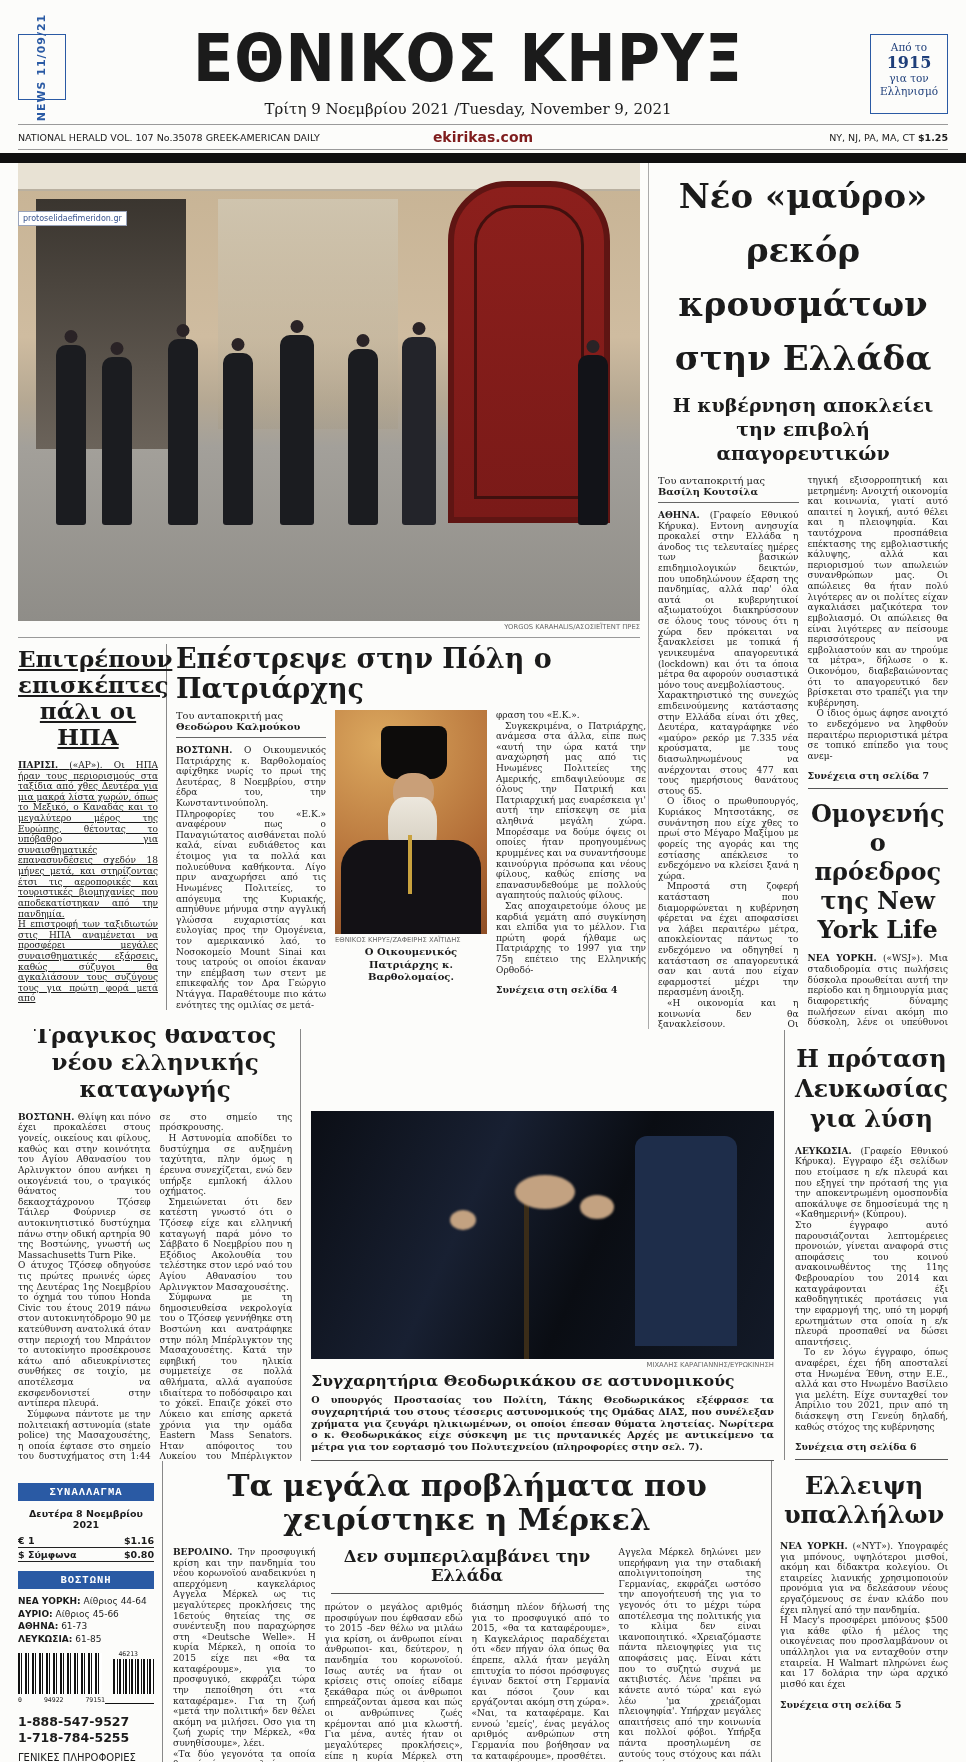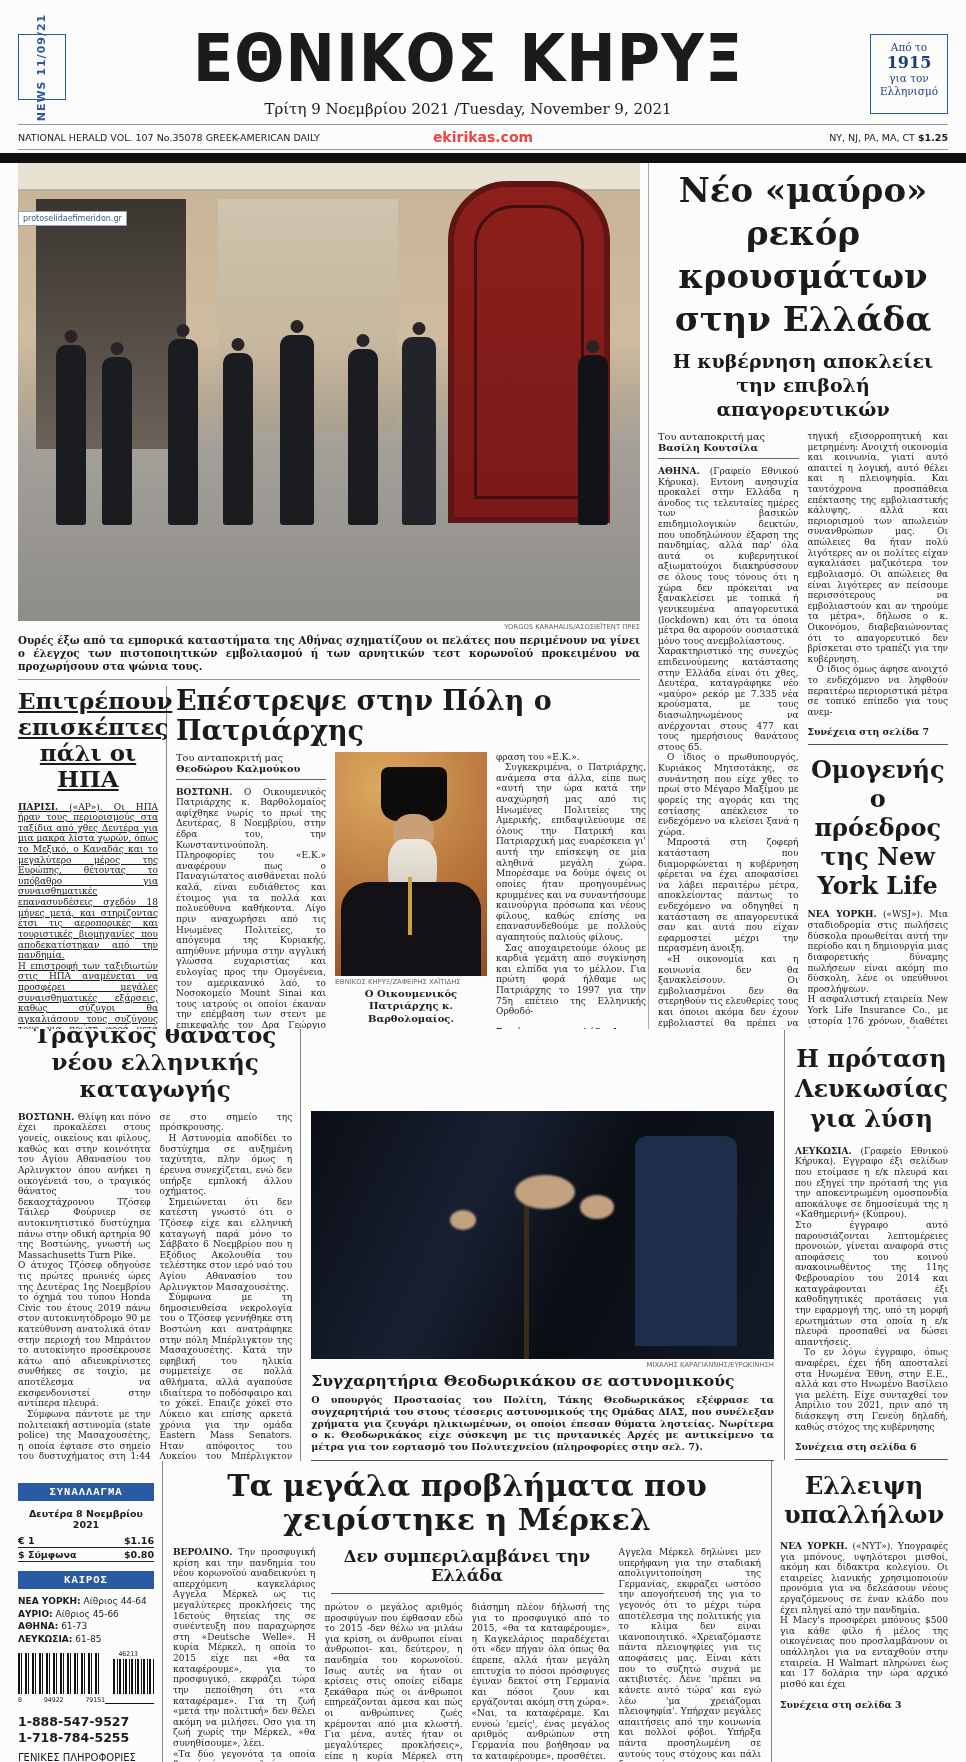--- a/index.html
+++ b/index.html
@@ -18,21 +18,21 @@
   .paper-title{font-family:"DejaVu Sans",sans-serif;font-weight:900;font-size:59px;line-height:62px;
           letter-spacing:1px;transform:scaleY(1.12);transform-origin:top;margin-top:16px;white-space:nowrap;}
   .date-line{font-size:15px;margin-top:14px;}
   .sincebox{width:76px;border:1px solid #2a5aa4;color:#1f3f7a;margin-top:26px;height:72px;
           text-align:center;font-size:10.5px;line-height:13px;padding-top:6px;}
   .sincebox .yr{font-weight:bold;font-size:16px;line-height:18px;}
   
   .infobar{border-top:1px solid #9a9a9a;border-bottom:1px solid #9a9a9a;margin-top:4px;
           display:flex;align-items:center;height:24px;font-family:"DejaVu Sans",sans-serif;font-size:9.5px;}
   .infobar .left{flex:1;}
-  .infobar .center{flex:1;text-align:center;font-weight:bold;color:#ef4444;font-size:14px;}
+  .infobar .center{flex:1;text-align:center;font-weight:bold;color:#7f1d1d;font-size:14px;}
   .infobar .right{flex:1;text-align:right;}
   .price{font-weight:bold;}
   .blackband{height:10px;background:#101010;margin-top:3px;}
 
   
   .body{font-size:9px;line-height:1.18;text-align:justify;}
   .body p{margin:0;}
   .body p + p{text-indent:9px;}
   .dl{font-weight:bold;}
   .cont{font-weight:bold;font-size:9.3px;margin-top:9px;}
@@ -72,21 +72,21 @@
   .ph-patriarch{height:224px;position:relative;overflow:hidden;
      background:radial-gradient(circle at 30% 15%,#dca95f,#b06a35 65%,#8f4f26 100%);}
   .p-hat{position:absolute;top:7%;left:30%;width:44%;height:24%;background:#0d0c0b;border-radius:8px 8px 16px 16px;}
   .p-face{position:absolute;top:28%;left:38%;width:27%;height:17%;background:#c99f78;border-radius:45%;}
   .p-beard{position:absolute;top:39%;left:35%;width:32%;height:31%;
      background:linear-gradient(#ece7dd,#cfc8b8);border-radius:38% 38% 58% 58%;}
   .p-robe{position:absolute;bottom:0;left:4%;width:92%;height:42%;background:#131115;border-radius:28px 28px 0 0;}
   .p-chain{position:absolute;bottom:18%;left:48%;width:4px;height:26%;background:#c9a23e;}
   .pat-cap{font-weight:bold;font-size:10px;line-height:1.25;text-align:center;margin-top:2px;}
 
-  .covid-head h1{font-size:34px;line-height:43px;margin:6px 0 8px 0;}
+  .covid-head h1{font-size:34px;line-height:54px;margin:6px 0 8px 0;}
   .covid-sub{font-size:19px;line-height:24px;margin-bottom:10px;}
   .covid-cols{display:flex;gap:9px;}
   .covid-c{flex:1;min-width:0;}
   .nyl h2{font-size:24px;line-height:29px;margin:10px 0 9px 0;}
 
   
   .band3{display:flex;height:432px;overflow:hidden;align-items:center;}
   .tragic{width:288px;padding-right:8px;border-right:1px solid #888;}
   .tragic h2{font-size:23px;line-height:27px;margin:14px 0 10px 0;}
   .tragic-cols{display:flex;gap:9px;}
@@ -182,21 +182,20 @@
           <div class="fig" style="left:84px;height:168px;"></div>
           <div class="fig" style="left:150px;height:186px;"></div>
           <div class="fig" style="left:205px;height:172px;"></div>
           <div class="fig" style="left:262px;height:190px;width:34px;"></div>
           <div class="fig" style="left:330px;height:176px;"></div>
           <div class="fig" style="left:384px;height:188px;width:34px;background:#23242a;"></div>
           <div class="fig" style="left:560px;height:170px;background:#121318;"></div>
           <div class="wmark">protoselidaefimeridon.gr</div>
         </div>
         <div class="credit">YORGOS KARAHALIS/ΑΣΟΣΙΕΪΤΕΝΤ ΠΡΕΣ</div>
-        <div class="lead-caption">Ουρές έξω από τα εμπορικά καταστήματα της Αθήνας σχηματίζουν οι πελάτες που περιμένουν να γίνει ο έλεγχος των πιστοποιητικών εμβολιασμού ή των αρνητικών τεστ κορωνοϊού προκειμένου να προχωρήσουν στα ψώνια τους.</div>
         <hr class="soft">
 
         <div class="band2">
           <div class="usa-col">
             <h2 class="h-serif">Επιτρέπουν επισκέπτες πάλι οι ΗΠΑ</h2>
             <div class="body">
               <p><span class="dl">ΠΑΡΙΣΙ.</span>
                  <span>(«ΑΡ»). Οι ΗΠΑ ήραν τους περιορισμούς στα ταξίδια από χθες Δευτέρα για μια μακρά λίστα χωρών, όπως το Μεξικό, ο Καναδάς και το μεγαλύτερο μέρος της Ευρώπης, θέτοντας το υπόβαθρο για συναισθηματικές επανασυνδέσεις σχεδόν 18 μήνες μετά, και στηρίζοντας έτσι τις αεροπορικές και τουριστικές βιομηχανίες που αποδεκατίστηκαν από την πανδημία.</span></p>
             </div>
             <div class="body">
@@ -349,21 +348,21 @@
         <div class="bluehdr">ΣΥΝΑΛΛΑΓΜΑ</div>
         <div class="fx-date">Δευτέρα 8 Νοεμβρίου 2021</div>
         <div class="fx-row">
           <span class="l">€ 1</span>
           <span class="v">$1.16</span>
         </div>
         <div class="fx-row">
           <span class="l">$ Σύμφωνα</span>
           <span class="v">$0.80</span>
         </div>
-        <div class="bluehdr" style="margin-top:9px;">ΚΑΙΡΟΣ</div>
+        <div class="bluehdr" style="margin-top:9px;">ΒΟΣΤΩΝΗ</div>
         <div class="wx">
           <div><b>ΝΕΑ ΥΟΡΚΗ:</b> <span>Αίθριος 44-64</span></div>
           <div><b>ΑΥΡΙΟ:</b> <span>Αίθριος 45-66</span></div>
           <div><b>ΑΘΗΝΑ:</b> <span>61-73</span></div>
           <div><b>ΛΕΥΚΩΣΙΑ:</b> <span>61-85</span></div>
         </div>
         <div class="barcode">
           <div class="bars"></div>
           <div class="bars2"></div>
           <div class="bc-top">46213</div>
@@ -422,18 +421,18 @@
 
       <div class="staff">
         <h2 class="h-serif">Ελλειψη υπαλλήλων</h2>
         <div class="body">
           <p><span class="dl">ΝΕΑ ΥΟΡΚΗ.</span>
              <span>(«ΝΥΤ»). Υπογραφές για μπόνους, υψηλότεροι μισθοί, ακόμη και δίδακτρα κολεγίου. Οι εταιρείες λιανικής χρησιμοποιούν προνόμια για να δελεάσουν νέους εργαζόμενους σε έναν κλάδο που έχει πληγεί από την πανδημία.</span></p>
         </div>
         <div class="body">
             <p>Η Macy's προσφέρει μπόνους $500 για κάθε φίλο ή μέλος της οικογένειας που προσλαμβάνουν οι υπάλληλοι για να ενταχθούν στην εταιρεία. Η Walmart πληρώνει έως και 17 δολάρια την ώρα αρχικό μισθό και έχει</p>
           </div>
-        <div class="cont">Συνέχεια στη σελίδα 3</div>
+        <div class="cont">Συνέχεια στη σελίδα 5</div>
       </div>
     </div>
 
   </div>
 </div>
 
 </body></html>

